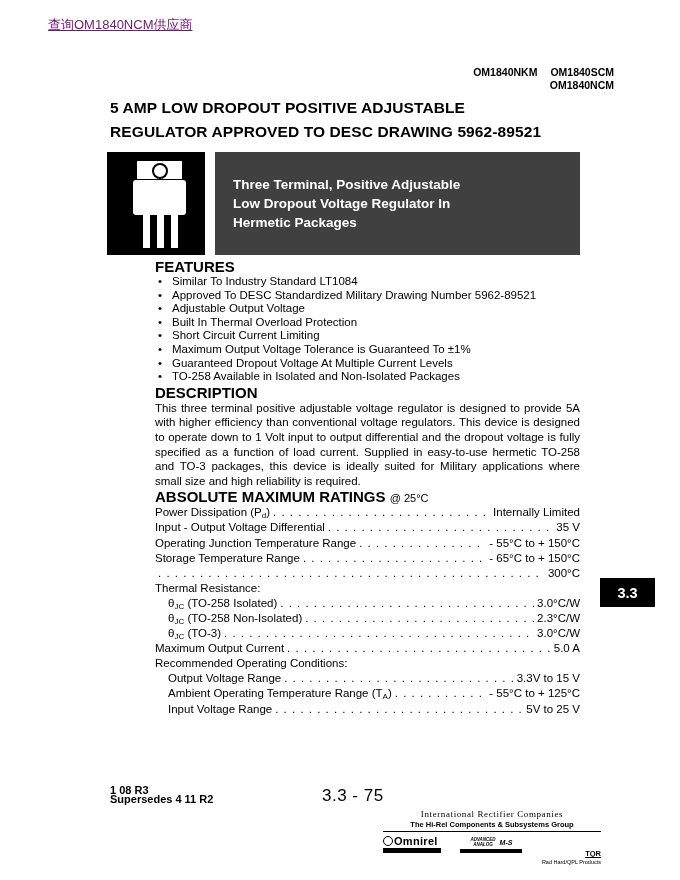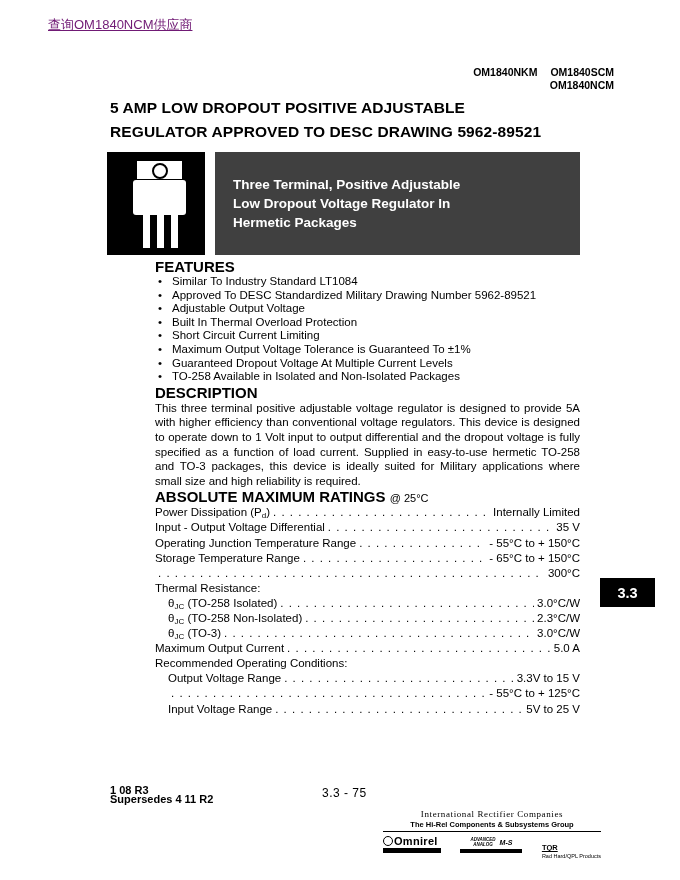--- a/index.html
+++ b/index.html
@@ -49,40 +49,40 @@
               margin:0 3px;}
   .rrow .val{flex:0 0 auto;}
   .rrow.ind{padding-left:13px;}
   sub.sb{font-size:8px;vertical-align:-2px;line-height:0;}
 
   .section-tab{position:absolute;left:600px;top:578px;width:55px;height:29px;background:#000;
                color:#fff;font-weight:bold;font-size:14.5px;display:flex;align-items:center;
                justify-content:center;}
 
   .footer-rev{position:absolute;left:110px;top:786px;font-size:11px;font-weight:bold;line-height:9px;}
-  .footer-page{position:absolute;left:322px;top:786px;font-size:12px;letter-spacing:.5px;}
+  .footer-page{position:absolute;left:322px;top:786px;font-size:17px;letter-spacing:.5px;}
 
   .ir-block{position:absolute;left:383px;top:809px;width:218px;}
   .ir-line1{font-family:"Liberation Serif", serif;font-size:9px;text-align:center;
             letter-spacing:.6px;}
   .ir-line2{font-size:7.5px;font-weight:bold;text-align:center;border-bottom:1.5px solid #000;
             padding-bottom:2px;margin-top:1px;}
   .logo-row{display:flex;justify-content:space-between;align-items:flex-start;margin-top:3px;}
   .omnirel{display:flex;flex-direction:column;}
   .omnirel-top{display:flex;align-items:center;}
   .omnirel-emblem{width:8px;height:8px;border:1.5px solid #000;border-radius:50%;margin-right:1px;}
   .omnirel-name{font-size:11px;font-weight:bold;letter-spacing:.3px;}
   .logo-bar{height:5px;background:#000;margin-top:1px;}
   .omnirel .logo-bar{width:58px;}
   .aa-group{display:flex;flex-direction:column;align-items:center;margin-top:2px;}
   .aa-top{display:flex;align-items:center;gap:4px;}
   .aa-text{font-size:4.5px;font-weight:bold;font-style:italic;line-height:5px;text-align:center;}
   .ms-text{font-size:7px;font-weight:bold;font-style:italic;}
   .aa-group .logo-bar{width:62px;height:4px;margin-top:2px;}
-  .tqr{display:flex;flex-direction:column;align-items:flex-start;margin-top:8px;}
+  .tqr{display:flex;flex-direction:column;align-items:flex-end;margin-top:14px;}
   .tqr-name{font-size:7.5px;font-weight:bold;text-decoration:underline;}
   .tqr-sub{font-size:5.5px;margin-top:1px;}
 </style>
 </head>
 <body>
 
 <div class="page">
 
   <a class="top-link">查询OM1840NCM供应商</a>
 
@@ -185,20 +185,21 @@
         </div>
       <div class="rrow">
           <span class="lbl"><span>Recommended Operating Conditions:</span></span>
         </div>
       <div class="rrow ind">
           <span class="lbl"><span>Output Voltage Range</span></span>
           <span class="dots">. . . . . . . . . . . . . . . . . . . . . . . . . . . . . . . . . . . . . . . . . . . . . . . . . . . . . . . . . . . . . . . . . . . . . . . . . . . . . . . . </span>
           <span class="val">3.3V to 15 V</span>
         </div>
       <div class="rrow ind">
+          <span class="lbl"><span>Ambient Operating Temperature Range (T</span><sub class="sb">A</sub><span>)</span></span>
           <span class="dots">. . . . . . . . . . . . . . . . . . . . . . . . . . . . . . . . . . . . . . . . . . . . . . . . . . . . . . . . . . . . . . . . . . . . . . . . . . . . . . . . </span>
           <span class="val">- 55°C to + 125°C</span>
         </div>
       <div class="rrow ind">
           <span class="lbl"><span>Input Voltage Range</span></span>
           <span class="dots">. . . . . . . . . . . . . . . . . . . . . . . . . . . . . . . . . . . . . . . . . . . . . . . . . . . . . . . . . . . . . . . . . . . . . . . . . . . . . . . . </span>
           <span class="val">5V to 25 V</span>
         </div>
     </div>
   </div>

